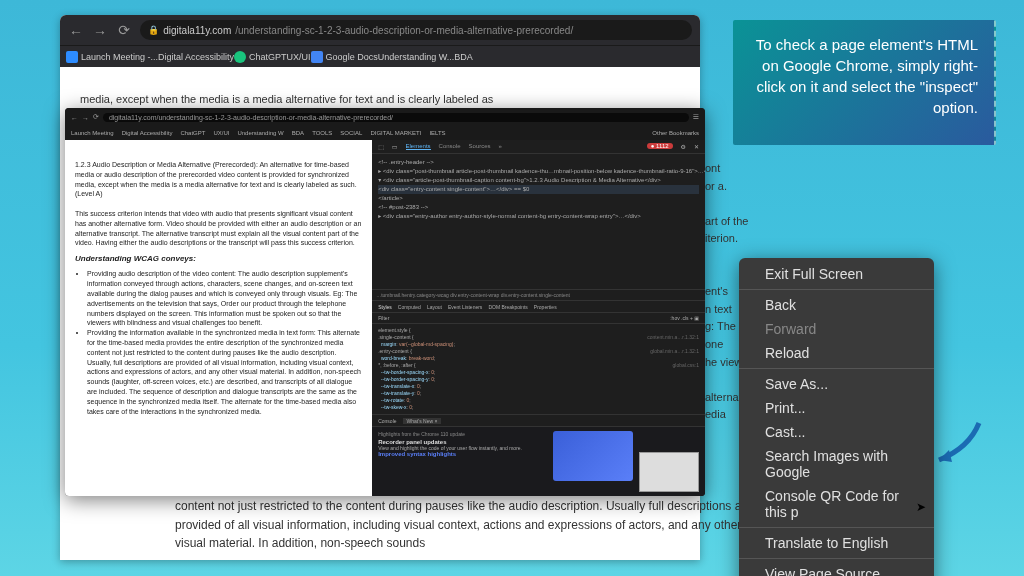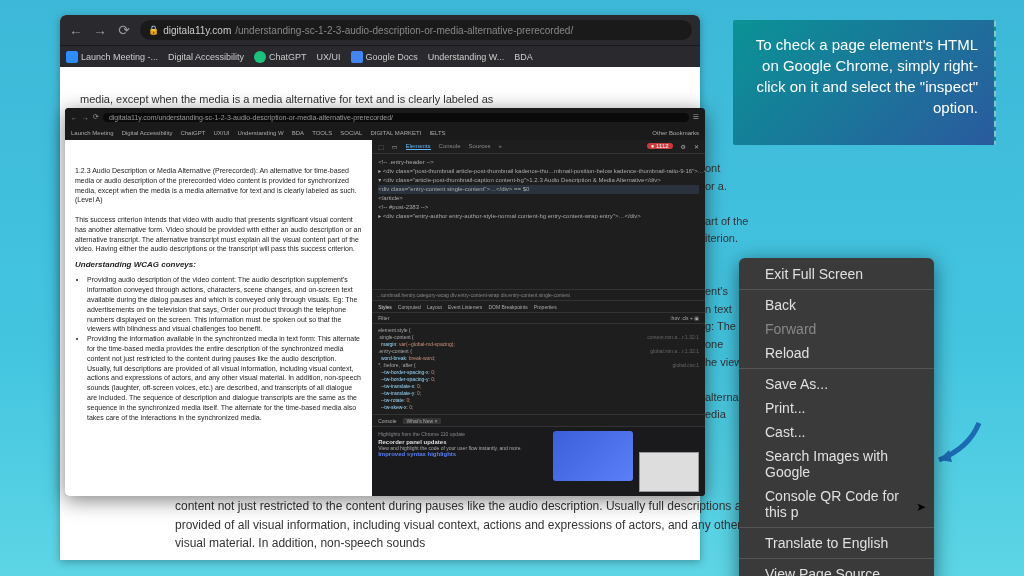--- a/index.html
+++ b/index.html
@@ -2,29 +2,29 @@
 <html><head>
 <meta charset="utf-8">
 <style>
 *{margin:0;padding:0;box-sizing:border-box;font-family:Arial,sans-serif}
 body{width:1024px;height:576px;overflow:hidden;background:linear-gradient(to bottom,#3db8d8 0%,#43c5e0 60%,#5dd5e5 100%);position:relative}
 .browser{position:absolute;top:15px;left:60px;width:640px;height:545px;background:#fff;border-radius:6px 6px 0 0;overflow:hidden;box-shadow:0 2px 8px rgba(0,0,0,.3)}
 .topbar{height:30px;background:#2a2a2e;display:flex;align-items:center;padding:0 8px;gap:8px}
 .navbtn{width:16px;height:16px;color:#9a9a9a;display:flex;align-items:center;justify-content:center;font-size:14px}
 .url{flex:1;height:20px;background:#1a1a1a;border-radius:10px;display:flex;align-items:center;padding:0 8px;color:#ccc;font-size:10px;gap:4px}
 .lock{font-size:9px}
-.bookmarks{height:22px;background:#2a2a2e;display:flex;align-items:center;padding:0 6px;gap:10px;border-top:1px solid #1a1a1a}
+.bookmarks{height:22px;background:#2a2a2e;display:flex;align-items:center;padding:0 6px;border-top:1px solid #1a1a1a}
 .bm{display:flex;align-items:center;gap:3px;color:#ccc;font-size:9px}
 .bm-icon{width:12px;height:12px;display:inline-block;border-radius:2px}
 .content{padding:24px 20px;font-size:11px;color:#333;line-height:1.5}
 .inner-ss{position:absolute;top:108px;left:65px;width:640px;height:388px;background:#2a2a2e;border-radius:4px;box-shadow:0 4px 20px rgba(0,0,0,.5);display:flex;flex-direction:column;overflow:hidden}
 .inner-top{height:18px;background:#1a1a1a;display:flex;align-items:center;padding:0 6px;color:#999;font-size:7px;gap:4px}
 .inner-bm{height:14px;background:#1a1a1a;display:flex;align-items:center;padding:0 6px;gap:8px;font-size:6px;color:#aaa}
 .inner-body{flex:1;display:flex}
-.inner-left{width:48%;background:#fff;padding:26px 10px;font-size:7px;color:#222;line-height:1.4;overflow:hidden}
+.inner-left{width:48%;background:#fff;padding:20px 10px;font-size:7px;color:#222;line-height:1.4;overflow:hidden}
 .inner-left h4{font-size:8px;font-style:italic;margin:5px 0}
 .inner-left ul{margin-left:12px;margin-top:3px}
 .inner-right{width:52%;background:#1e1e1e;display:flex;flex-direction:column;font-size:6px;color:#aaa}
 .dev-tabs{height:14px;display:flex;align-items:center;padding:0 6px;gap:8px;border-bottom:1px solid #333}
 .dev-tab{color:#888}
 .dev-tab.active{color:#5fb5f5;border-bottom:1px solid #5fb5f5}
 .dom{padding:4px 6px;flex:0 0 38%;overflow:hidden;font-family:monospace;line-height:1.5}
 .dom .l{white-space:nowrap}
 .dom .hl{background:#29323d}
 .crumb{height:12px;border-top:1px solid #333;border-bottom:1px solid #333;padding:0 4px;font-size:5px;color:#888;display:flex;align-items:center;gap:3px}

